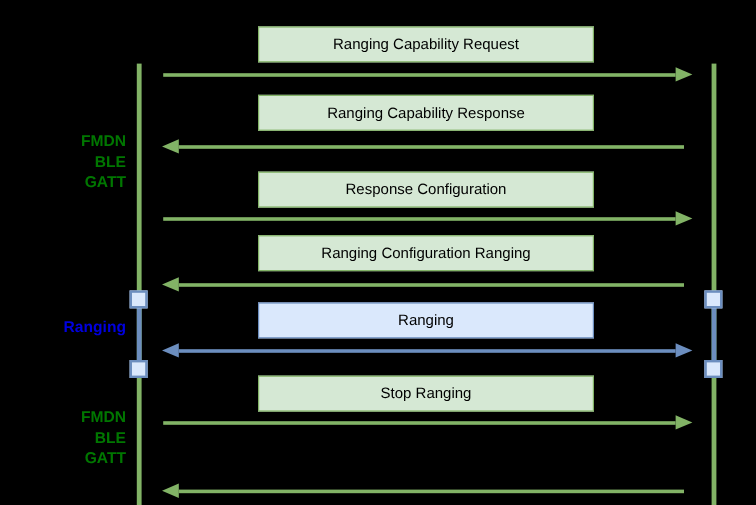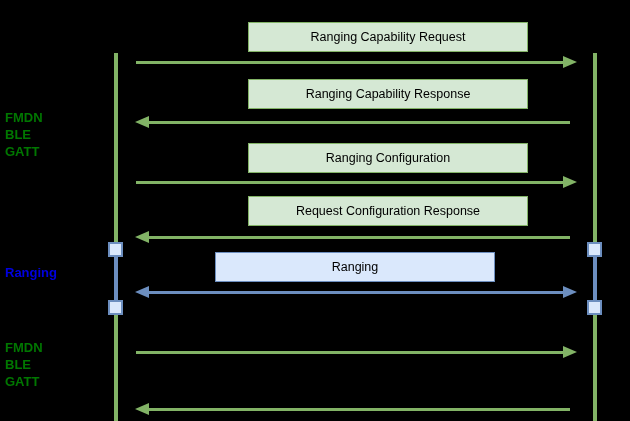--- a/index.html
+++ b/index.html
@@ -28,21 +28,21 @@
   .activation.col-right { left: 587px; }
   .activation.row-top    { top: 242px; }
   .activation.row-bottom { top: 300px; }
 
   
   .msg-box {
     position: absolute; left: 215px; width: 280px; height: 30px;
     display: flex; align-items: center; justify-content: center;
     font-size: 12.5px; color: #000; text-align: center;
   }
-  .msg-box.green { background: #d5e8d4; border: 1.5px solid #82b366; margin-left: 33px; }
+  .msg-box.green { background: #d5e8d4; border: 1.5px solid #82b366; }
   .msg-box.blue  { background: #dae8fc; border: 1.5px solid #6c8ebf; }
 
   
   .line { position: absolute; height: 3px; }
   .line.green { background: #82b366; }
   .line.blue  { background: #6c8ebf; }
   .line.dir-right { left: 136px; width: 427px; }
   .line.dir-left  { left: 149px; width: 421px; }
   .line.dir-both  { left: 149px; width: 414px; }
 
@@ -53,21 +53,21 @@
   }
   .head.pt-right { left: 563px; }
   .head.pt-left  { left: 135px; }
   .head.pt-right.green { border-left: 14px solid #82b366; }
   .head.pt-left.green  { border-right: 14px solid #82b366; }
   .head.pt-right.blue  { border-left: 14px solid #6c8ebf; }
   .head.pt-left.blue   { border-right: 14px solid #6c8ebf; }
 
   
   .phase {
-    position: absolute; left: 5px; width: 100px; text-align: left;
+    position: absolute; left: 5px; width: 100px; text-align: right;
     font-weight: bold; font-size: 13px; line-height: 17px;
   }
   .phase.green { color: #007700; }
   .phase.blue  { color: #0000e0; }
 </style>
 </head>
 <body>
 
 <div class="stage">
 
@@ -101,37 +101,40 @@
   <div class="line green dir-right" style="top:60.5px"></div>
   <div class="head pt-right green" style="top:56px"></div>
 
   <div class="msg-box green" style="top:79px">
     <span>Ranging Capability Response</span>
   </div>
   <div class="line green dir-left" style="top:120.5px"></div>
   <div class="head pt-left green" style="top:116px"></div>
 
   <div class="msg-box green" style="top:143px">
-    <span>Ranging Configuration</span>
+    <span>Response Configuration</span>
   </div>
   <div class="line green dir-right" style="top:180.5px"></div>
   <div class="head pt-right green" style="top:176px"></div>
 
   <div class="msg-box green" style="top:196px">
-    <span>Request Configuration Response</span>
+    <span>Ranging Configuration Ranging</span>
   </div>
   <div class="line green dir-left" style="top:235.5px"></div>
   <div class="head pt-left green" style="top:231px"></div>
 
   <div class="msg-box blue" style="top:252px">
     <span>Ranging</span>
   </div>
   <div class="line blue dir-both" style="top:290.5px"></div>
   <div class="head pt-left blue" style="top:286px"></div>
   <div class="head pt-right blue" style="top:286px"></div>
 
+  <div class="msg-box green" style="top:313px">
+    <span>Stop Ranging</span>
+  </div>
   <div class="line green dir-right" style="top:350.5px"></div>
   <div class="head pt-right green" style="top:346px"></div>
 
   <div class="line green dir-left" style="top:407.5px"></div>
   <div class="head pt-left green" style="top:403px"></div>
 
 </div>
 
 </body></html>

